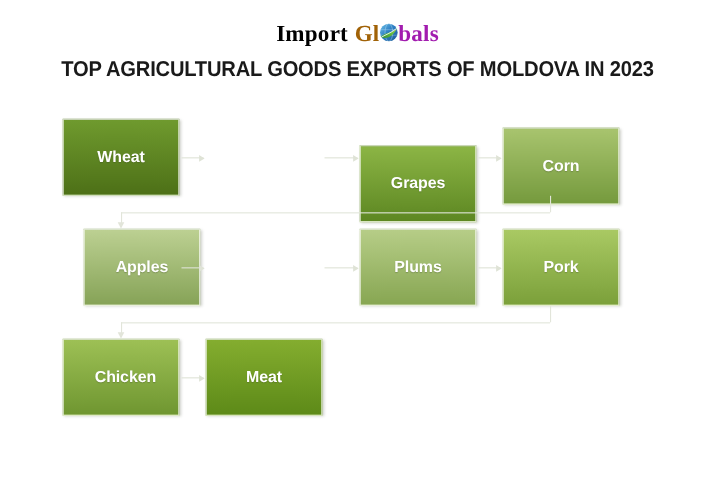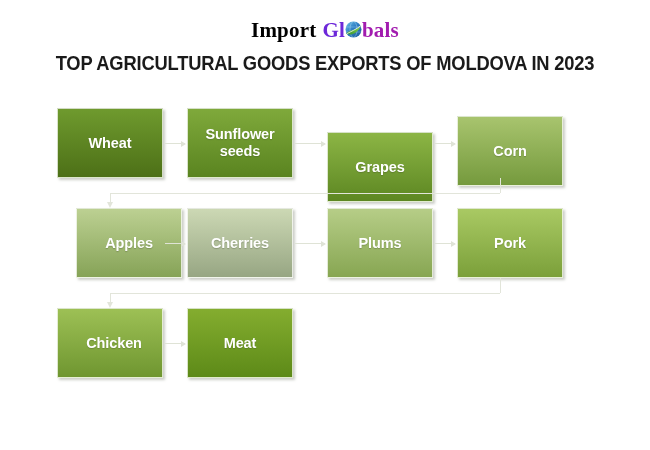--- a/index.html
+++ b/index.html
@@ -29,21 +29,21 @@
     line-height: 1;
   }
   .logo-word {
     font-family: "Liberation Serif", serif;
     font-size: 21px;
     font-weight: 700;
     letter-spacing: 0.2px;
     vertical-align: middle;
   }
   .logo-import { color: #000000; }
-  .logo-gl     { color: #6d28d9; }
+  .logo-gl     { color: #a16207; }
   .logo-bals   { color: #a21caf; }
   .globe-wrap {
     display: inline-block;
     width: 17px;
     height: 17px;
     vertical-align: -3px;
     margin: 0 0px;
   }
 
   
@@ -158,25 +158,23 @@
       <path d="M1.6 12 H32.4 M1.6 22 H32.4" stroke="#bfe4f7" stroke-width="1.1" opacity="0.6" fill="none"></path>
       <path d="M2 25 C10 30 24 27 32 9 C24 19 12 16 2 25 Z" fill="url(#gleaf)"></path>
       <path d="M3.5 25.5 C12 21 22 17 31.2 9.6" stroke="#ffffff" stroke-width="1.6" fill="none" opacity="0.95"></path>
     </svg></span><span class="logo-word logo-bals">bals</span>
   </div>
 
   <div id="title">TOP AGRICULTURAL GOODS EXPORTS OF MOLDOVA IN 2023</div>
 
   <div id="flow">
       <div class="node" style="left: 57px; top: 108px; width: 106px; height: 70px; background: linear-gradient(rgb(111, 154, 46) 0%, rgb(77, 112, 23) 100%);">Wheat</div>
-      <div class="node" style="left: 187px; top: 108px; width: 106px; height: 70px; background: linear-gradient(rgb(127, 169, 59) 0%, rgb(90, 132, 32) 100%);">Sunflower seeds</div>
       <div class="node" style="left: 327px; top: 108px; width: 106px; height: 70px; background: linear-gradient(rgb(140, 181, 69) 0%, rgb(93, 135, 34) 100%); margin-top: 24px;">Grapes</div>
       <div class="node" style="left: 457px; top: 116px; width: 106px; height: 70px; background: linear-gradient(rgb(168, 196, 110) 0%, rgb(117, 154, 61) 100%);">Corn</div>
       <div class="node" style="left: 57px; top: 208px; width: 106px; height: 70px; background: linear-gradient(rgb(188, 208, 146) 0%, rgb(134, 163, 87) 100%); margin-left: 19px;">Apples</div>
-      <div class="node" style="left: 187px; top: 208px; width: 106px; height: 70px; background: linear-gradient(rgb(204, 216, 180) 0%, rgb(151, 166, 131) 100%);">Cherries</div>
       <div class="node" style="left: 327px; top: 208px; width: 106px; height: 70px; background: linear-gradient(rgb(182, 205, 135) 0%, rgb(135, 166, 82) 100%);">Plums</div>
       <div class="node" style="left: 457px; top: 208px; width: 106px; height: 70px; background: linear-gradient(rgb(169, 201, 99) 0%, rgb(123, 160, 58) 100%);">Pork</div>
       <div class="node" style="left: 57px; top: 308px; width: 106px; height: 70px; background: linear-gradient(rgb(157, 192, 85) 0%, rgb(111, 150, 48) 100%); padding-left: 12px;">Chicken</div>
       <div class="node" style="left: 187px; top: 308px; width: 106px; height: 70px; background: linear-gradient(rgb(132, 173, 47) 0%, rgb(93, 138, 24) 100%);">Meat</div>
       <div class="h-arrow" style="left: 165px; top: 143px; width: 20px; background: rgb(223, 227, 214); --ac: #dfe3d6;"></div>
       <div class="h-arrow" style="left: 295px; top: 143px; width: 30px; background: rgb(223, 227, 214); --ac: #dfe3d6;"></div>
       <div class="h-arrow" style="left: 435px; top: 143px; width: 20px; background: rgb(223, 227, 214); --ac: #dfe3d6;"></div>
       <div class="h-arrow" style="left: 165px; top: 243px; width: 20px; background: rgb(223, 227, 214); --ac: #dfe3d6;"></div>
       <div class="h-arrow" style="left: 295px; top: 243px; width: 30px; background: rgb(223, 227, 214); --ac: #dfe3d6;"></div>
       <div class="h-arrow" style="left: 435px; top: 243px; width: 20px; background: rgb(223, 227, 214); --ac: #dfe3d6;"></div>

